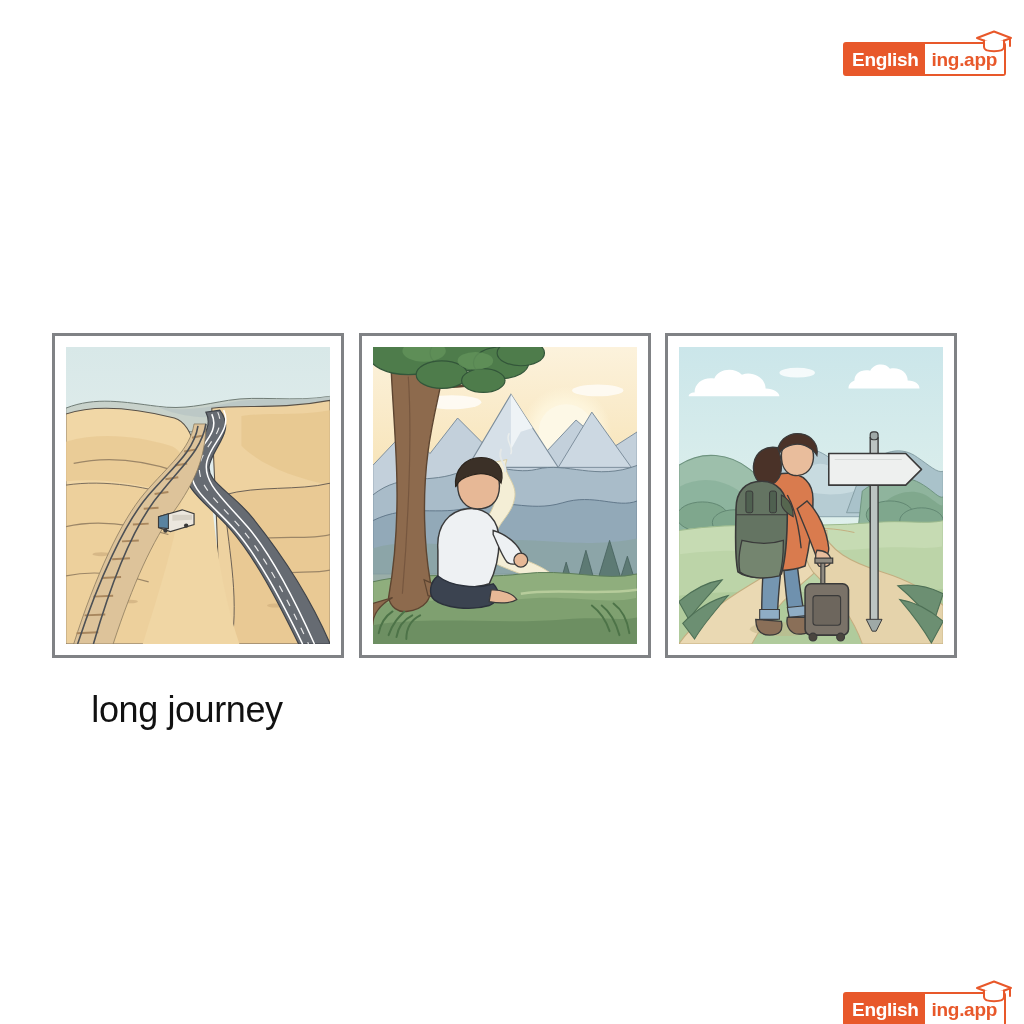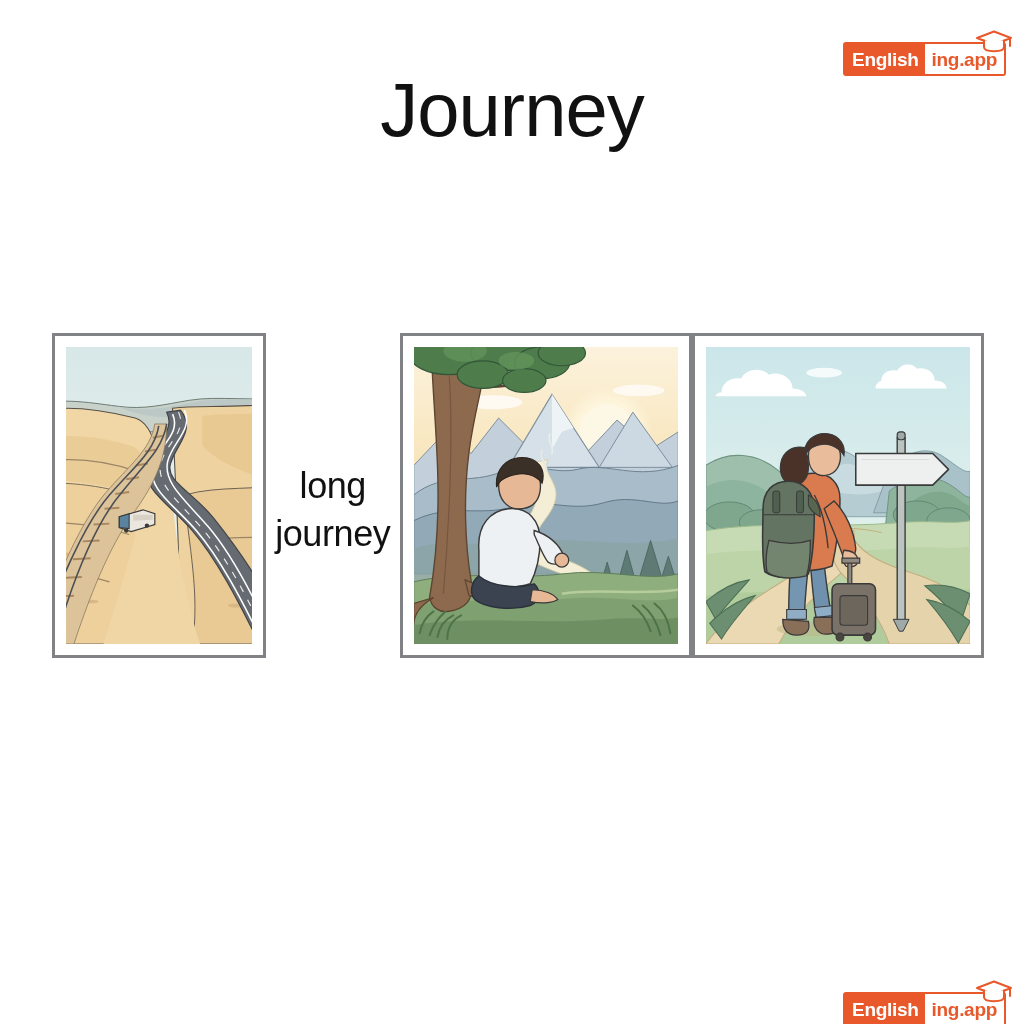--- a/index.html
+++ b/index.html
@@ -89,22 +89,21 @@
     top: 333px;
     left: 52px;
     width: 920px;
     display: flex;
     justify-content: space-between;
     align-items: flex-start;
   }
   .card {
     width: 348px;
     display: flex;
-    flex-direction: row;
-    align-items: center;
+    flex-direction: column;
   }
   .frame {
     width: 292px;
     height: 325px;
     box-sizing: border-box;
     border: 3px solid #808285;
     background: #ffffff;
     padding: 11px;
   }
   .frame-inner {
@@ -135,21 +134,20 @@
       <span class="logo-part-a">English</span>
       <span class="logo-part-b">ing.app</span>
       <svg class="logo-cap" viewBox="0 0 40 26">
         <path d="M3 10 L20 3.5 L37 10 L20 16.5 Z" fill="#ffffff" stroke="#E8582A" stroke-width="2" stroke-linejoin="round"></path>
         <path d="M10 12.5 L10 19 C10 21.6 14.4 23.2 20 23.2 C25.6 23.2 30 21.6 30 19 L30 12.5" fill="#ffffff" stroke="#E8582A" stroke-width="2" stroke-linejoin="round" stroke-linecap="round"></path>
         <line x1="36" y1="10.2" x2="36" y2="18" stroke="#E8582A" stroke-width="2" stroke-linecap="round"></line>
       </svg>
     </div>
   </div>
 
-  <div class="title">Journey</div>
 
   <div class="cards">
 
     <div class="card">
       <div class="frame">
         <div class="frame-inner">
           <svg viewBox="0 0 268 301" preserveAspectRatio="xMidYMid slice">
             <defs>
               <linearGradient id="c1sky" x1="0" y1="0" x2="0" y2="1">
                 <stop offset="0" stop-color="#d8e8e8"></stop>

